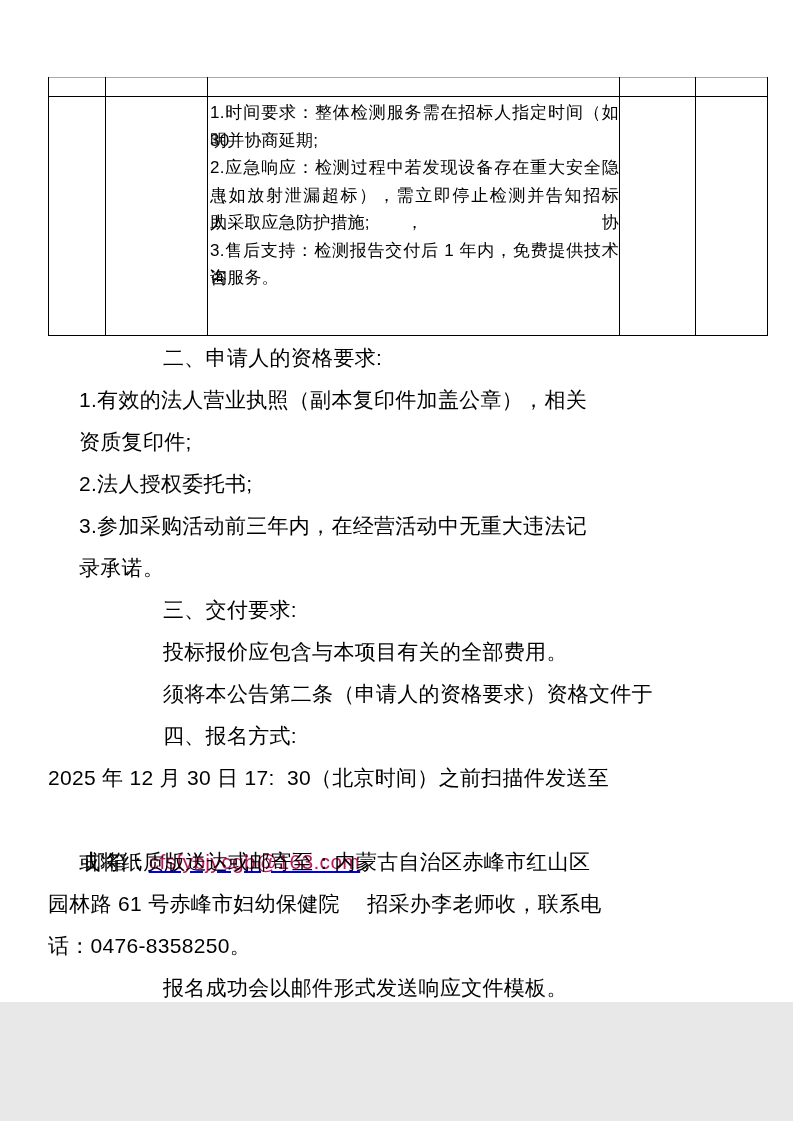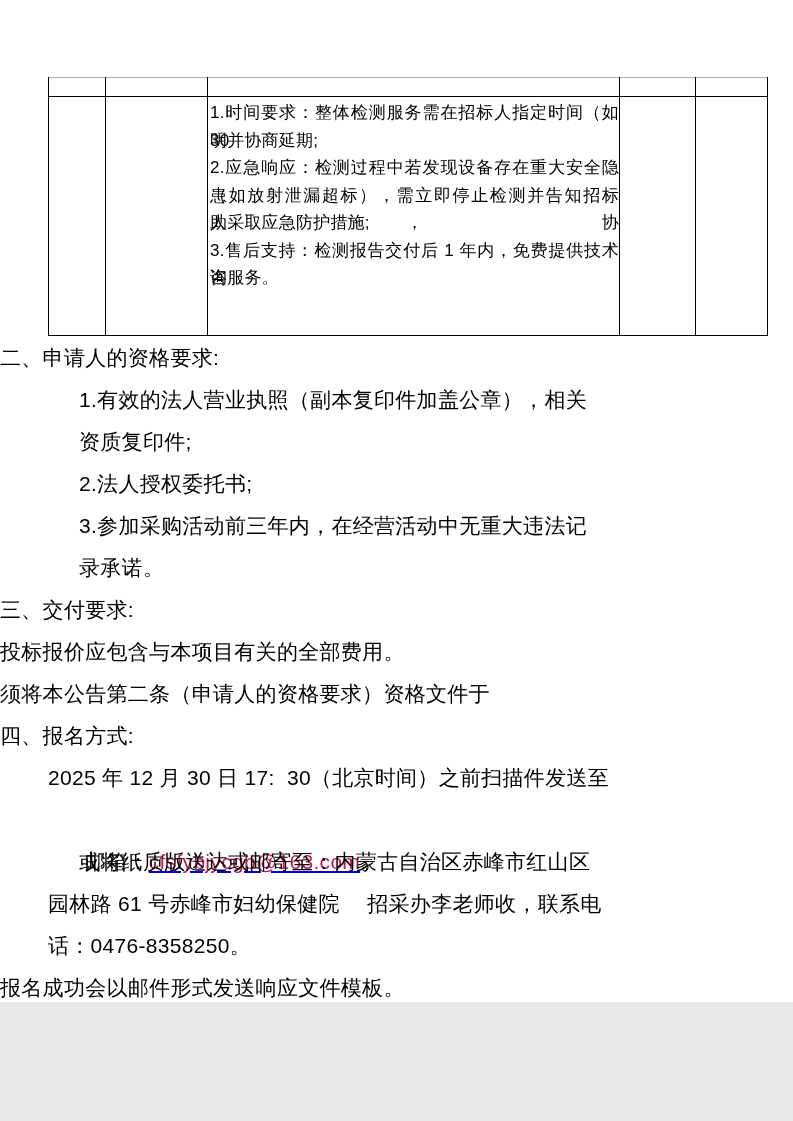--- a/index.html
+++ b/index.html
@@ -31,21 +31,21 @@
   
   .body-lines{position:absolute;left:0;top:337px;width:793px;}
   .bline{
     height:42px;line-height:42px;
     font-size:21px;
     white-space:pre;
     letter-spacing:0.3px;
   }
   .ia{padding-left:48px;}   
   .ib{padding-left:79px;}   
-  .ic{}   
+  .ic{padding-left:163px;}   
   .link{
     color:#be185d;
     text-decoration:underline;
     text-decoration-color:#0000ee;
     cursor:pointer;
   }
 </style>
 </head>
 <body>
 

